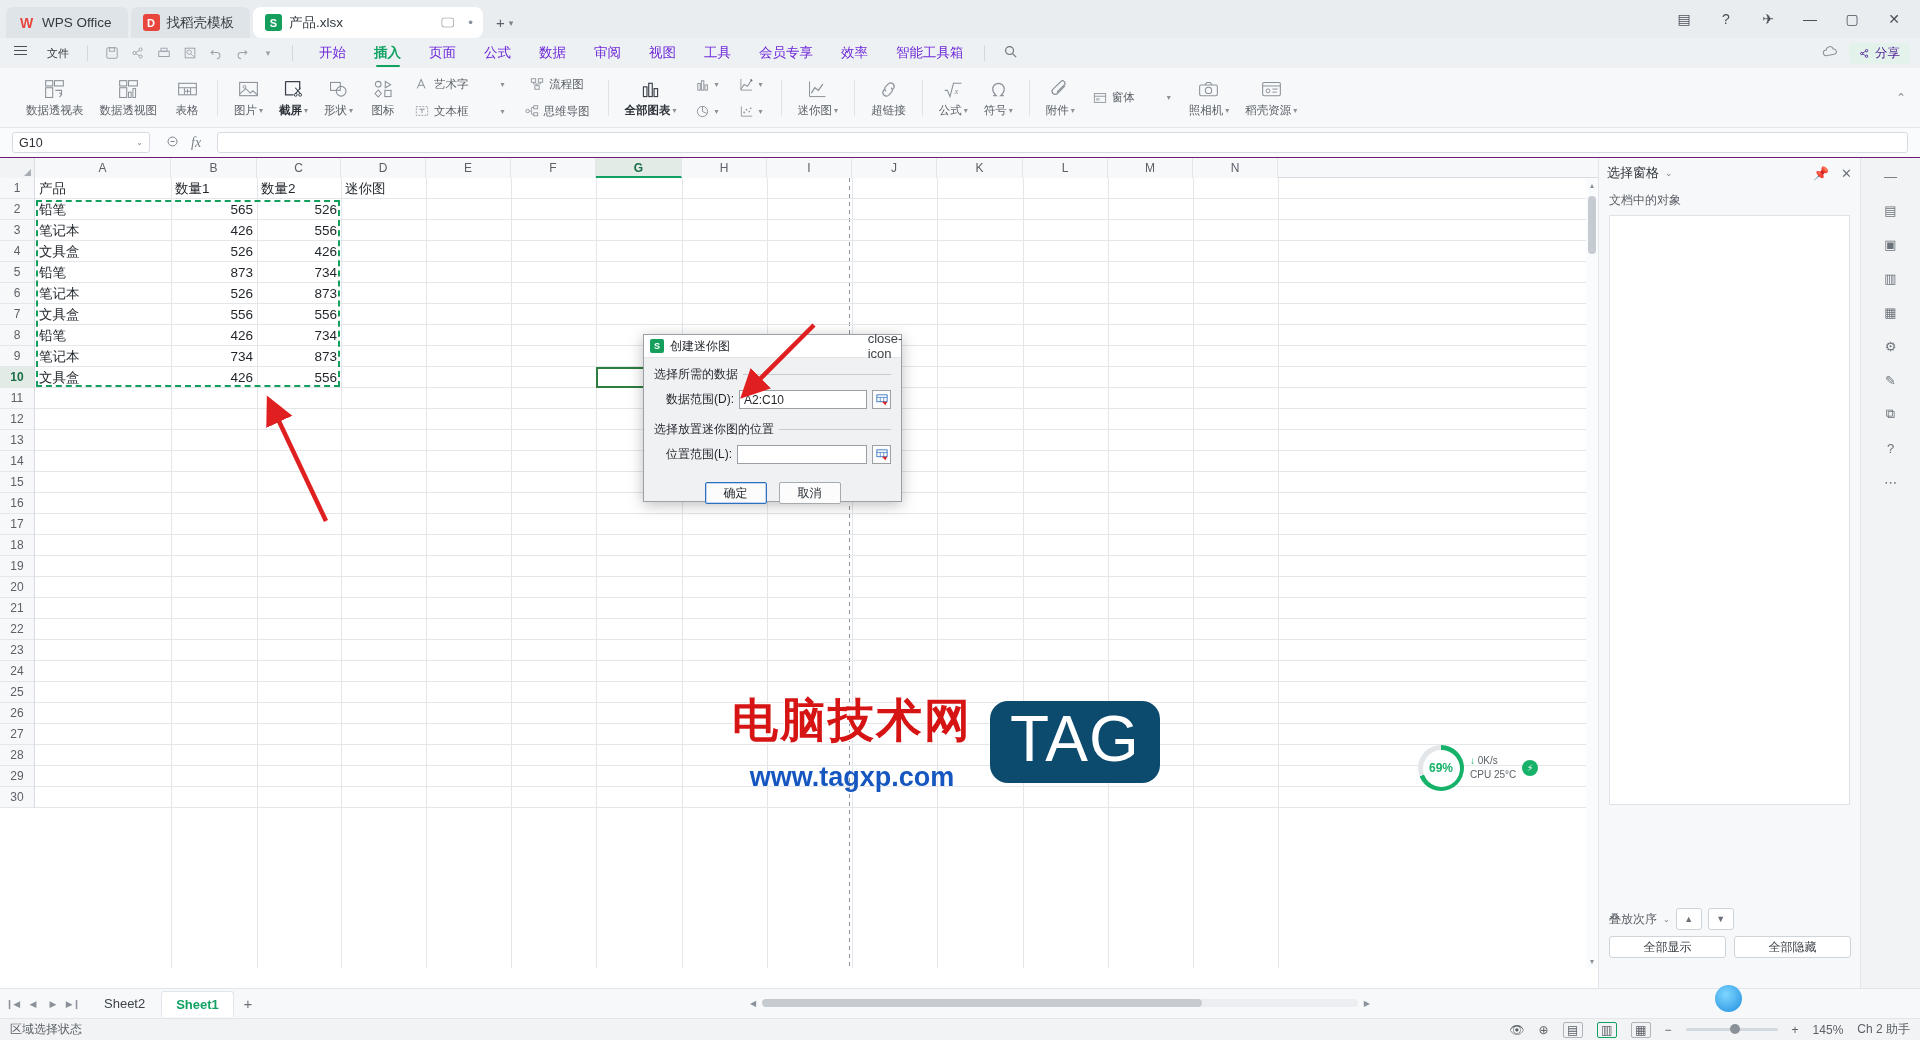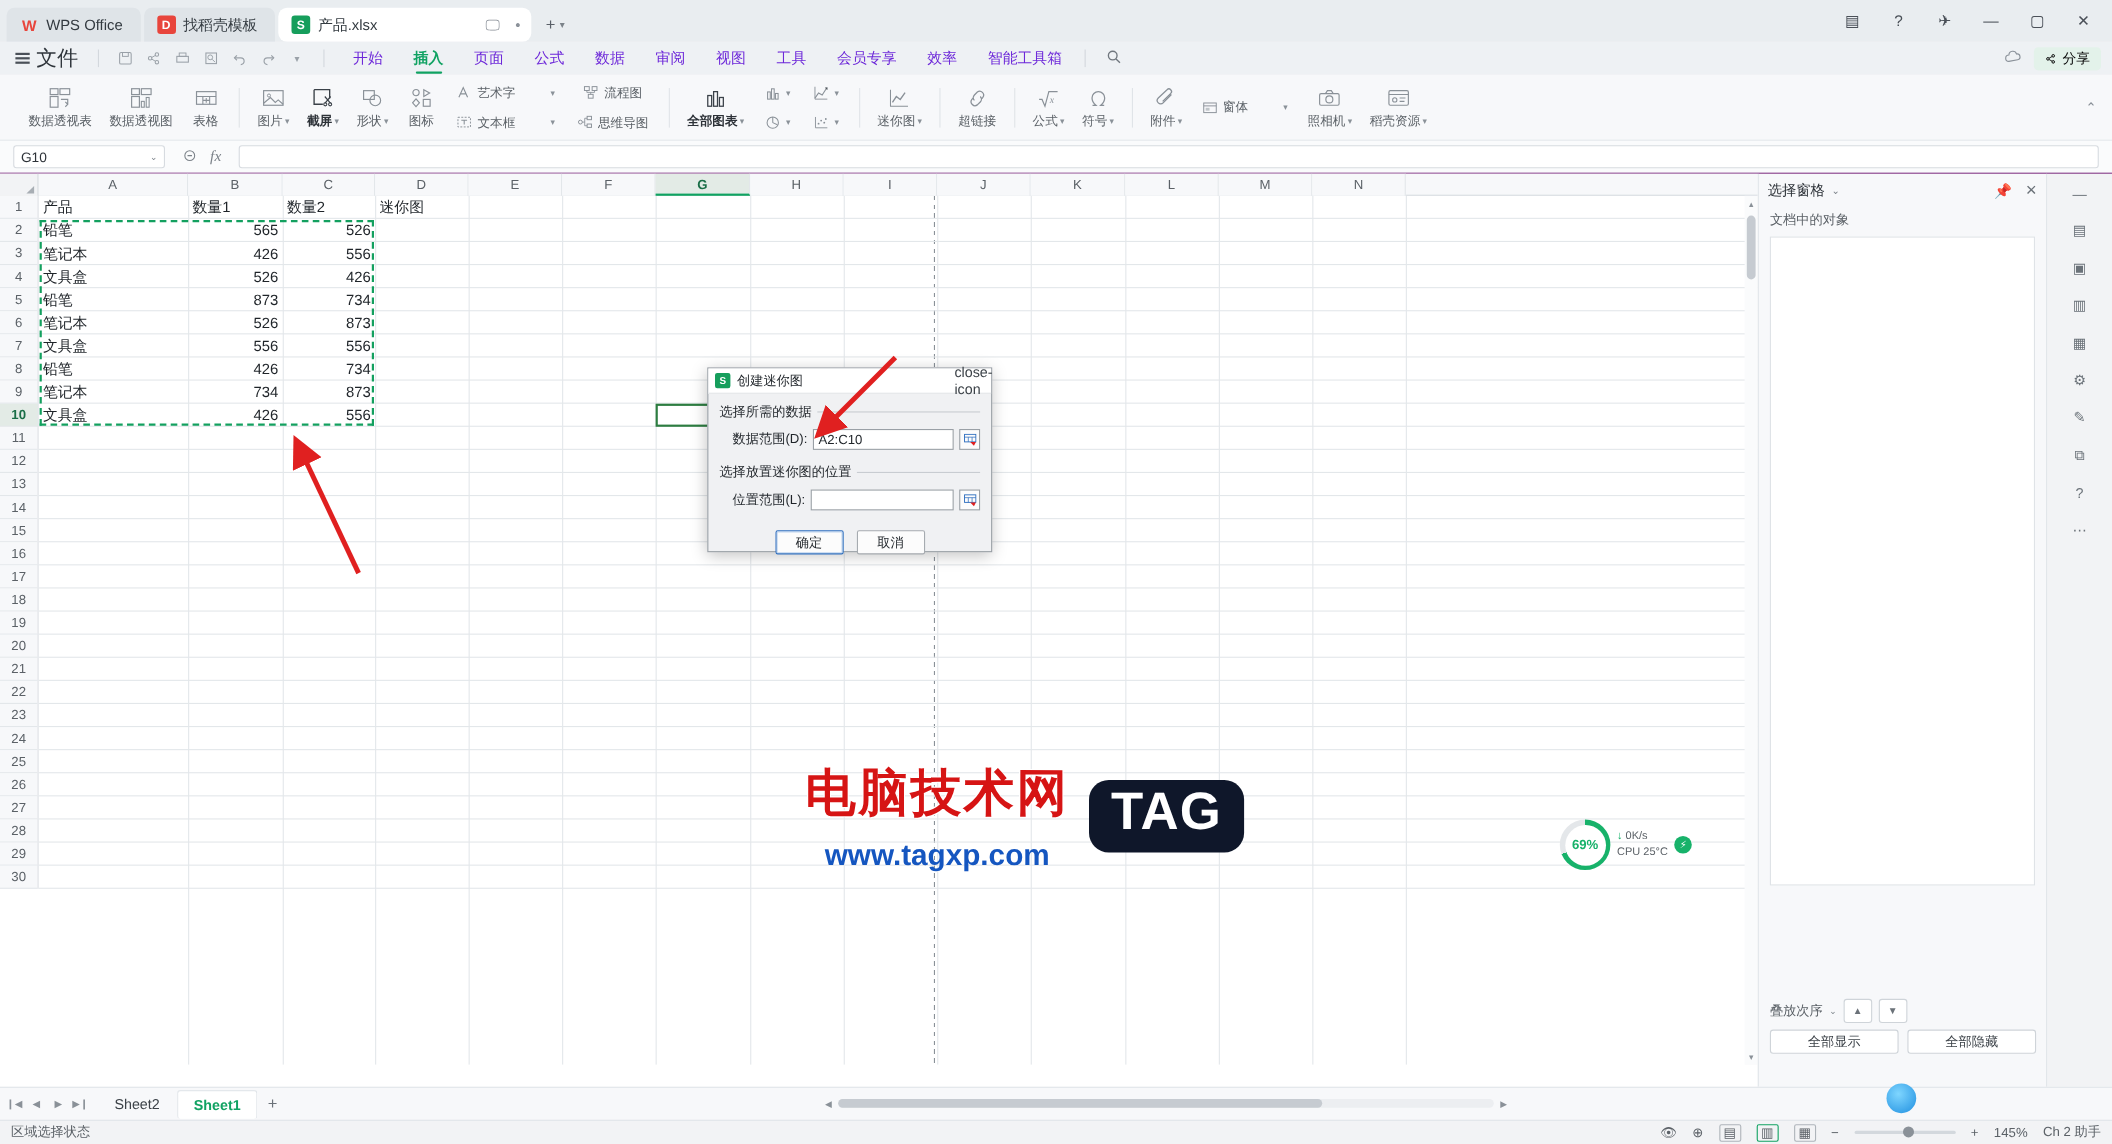--- a/index.html
+++ b/index.html
@@ -54,21 +54,21 @@
     width: 40px; height: 30px; display: flex; align-items: center; justify-content: center;
     color: #4a5058; font-size: 14px; border-radius: 4px;
   }
 
   
   .menubar {
     position: absolute; left: 0; top: 38px; width: 1920px; height: 30px;
     background: #eef1f4;
     display: flex; align-items: center; font-size: 13.5px; color: #3c4248;
   }
-  .file-btn { display: flex; align-items: center; gap: 6px; padding: 0 12px 0 14px; font-size: 19px; color: #2f353b; }
+  .file-btn { display: flex; gap: 20px; padding: 0 12px 0 14px; font-size: 11px; color: #2f353b; }
   .hamburger { display: inline-flex; flex-direction: column; gap: 2.5px; }
   .hamburger i { display: block; width: 13px; height: 1.5px; background: #4a5058; }
   .qa { display: flex; align-items: center; gap: 2px; padding: 0 6px; }
   .qa .qi { width: 24px; height: 22px; display: flex; align-items: center; justify-content: center; color: #9aa1a8; }
   .vsep { width: 1px; height: 16px; background: #d3d8dd; margin: 0 6px; }
   .mtabs { display: flex; align-items: center; gap: 0px; margin-left: 6px; }
   .mtab {
     position: relative; padding: 0 14px; height: 30px; line-height: 30px;
     font-size: 13.5px; color: #6d28d9; white-space: nowrap;
   }
@@ -77,21 +77,21 @@
     content: ''; position: absolute; left: 50%; transform: translateX(-50%);
     bottom: 1px; width: 24px; height: 2.5px; background: #10a262; border-radius: 2px;
   }
   .menubar .search-ic { margin-left: 12px; color: #70777e; font-size: 14px; }
   .menu-right {
     position: absolute; right: 10px; top: 0; height: 30px;
     display: flex; align-items: center; gap: 10px;
   }
   .share-btn {
     display: flex; align-items: center; gap: 5px;
-    background: #e3f2ea; color: #000000; border-radius: 4px;
+    background: #e3f2ea; color: #4c1d95; border-radius: 4px;
     height: 21px; padding: 0 10px; font-size: 12.5px;
   }
   .cloud-ic { color: #8a9199; font-size: 14px; }
 
   
   .ribbon {
     position: absolute; left: 0; top: 68px; width: 1920px; height: 60px;
     background: #f7f8fa; border-bottom: 1px solid #e2e6ea;
     display: flex; align-items: center; padding-left: 18px;
   }
@@ -259,21 +259,21 @@
 
   
   .arrow-svg { position: absolute; left: 0; top: 0; width: 1920px; height: 1040px; pointer-events: none; }
 
   
   .wm { position: absolute; left: 716px; top: 690px; display: flex; align-items: center; gap: 18px; margin-left: 16px; }
   .wm-text { display: flex; flex-direction: column; align-items: center; }
   .wm-cn { font-size: 46px; font-weight: bold; color: #d61414; letter-spacing: 2px;
            text-shadow: 1px 1px 0 #fff, -1px -1px 0 #fff; font-family: "DejaVu Sans", sans-serif; }
   .wm-url { font-size: 27px; font-weight: bold; color: #1556c0; margin-top: 10px; font-family: "Liberation Sans", sans-serif; }
-  .wm-tag { background: #0f172a; color: #fff; font-size: 48px; font-weight: bold;
+  .wm-tag { background: #0c4a6e; color: #fff; font-size: 64px; font-weight: normal;
             border-radius: 18px; padding: 6px 20px 12px 20px; line-height: 1; letter-spacing: 1px; }
 
   
   .cpu-widget { position: absolute; left: 1418px; top: 745px; display: flex; align-items: center; gap: 6px; }
   .cpu-ring {
     width: 46px; height: 46px; border-radius: 50%;
     background: conic-gradient(#17b26a 0 69%, #e4e7ea 69% 100%);
     display: flex; align-items: center; justify-content: center;
   }
   .cpu-ring .inner { width: 37px; height: 37px; border-radius: 50%; background: #fff;

